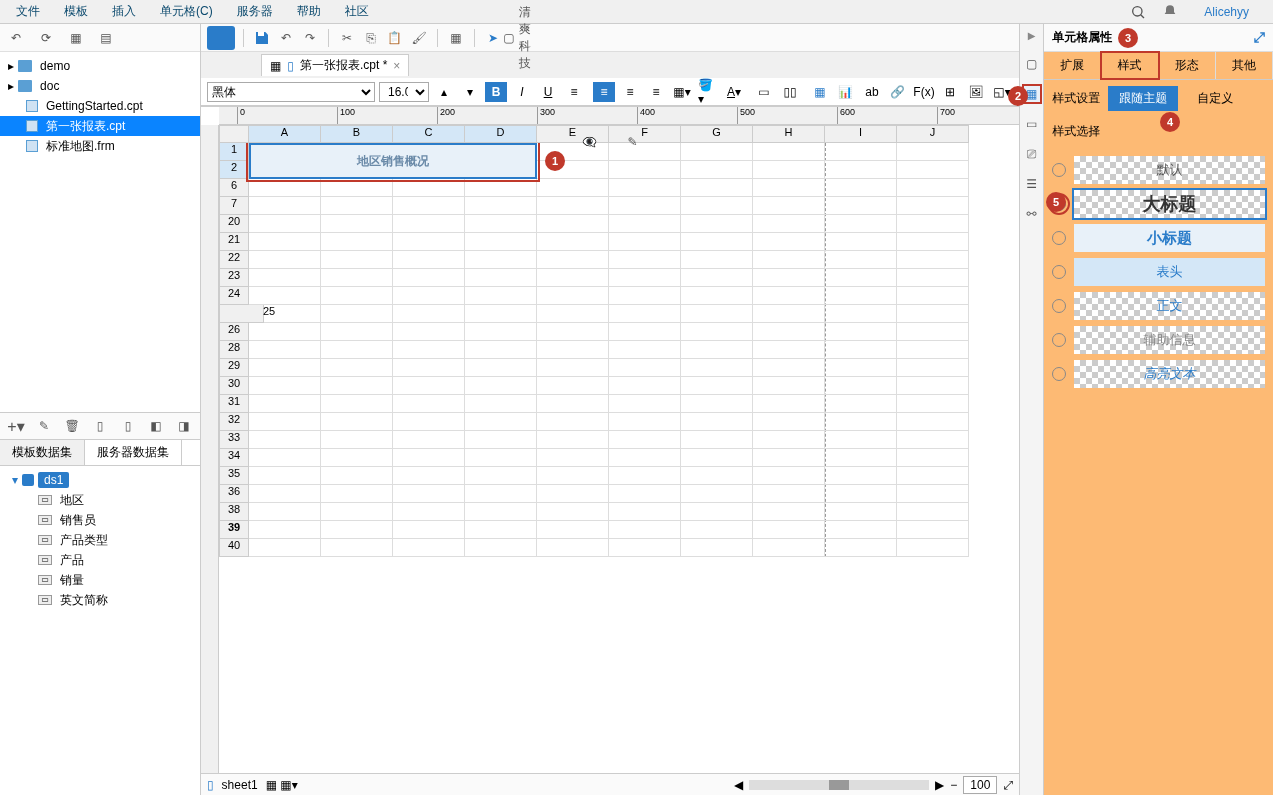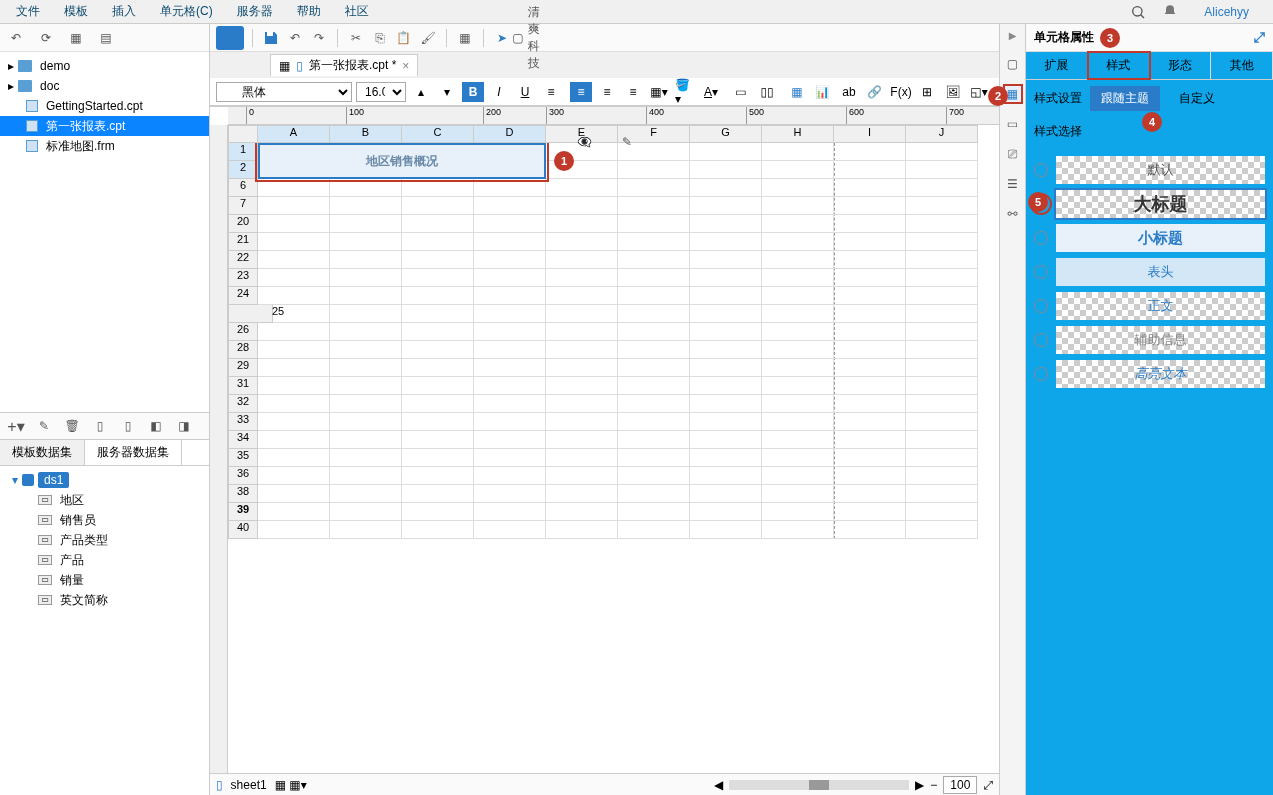--- a/index.html
+++ b/index.html
@@ -31,21 +31,21 @@
 .ds-tree { flex: 1; overflow: auto; padding: 4px; }
 .ds-badge { background: #2a7cc9; color: #fff; padding: 1px 6px; border-radius: 2px; }
 .field-icon { display: inline-block; width: 14px; height: 10px; border: 1px solid #999; background: #eee; margin-right: 4px; font-size: 8px; text-align: center; line-height: 8px; }
 
 .center-area { flex: 1; display: flex; flex-direction: column; background: #fff; position: relative; }
 .top-toolbars { background: #fafafa; border-bottom: 1px solid #ccc; }
 .tab-bar { display: flex; align-items: center; background: #f0f0f0; height: 26px; padding-left: 60px; }
 .tab { display: flex; align-items: center; background: #fff; border: 1px solid #ccc; border-bottom: none; padding: 2px 8px; gap: 6px; }
 .tab-close { color: #888; cursor: pointer; }
 .format-bar { display: flex; align-items: center; height: 28px; padding: 0 6px; gap: 4px; background: #fff; border-bottom: 1px solid #ccc; }
-.font-select { width: 136px; height: 20px; border: 1px solid #aaa; padding: 0 21px; background: #fff; }
+.font-select { width: 168px; height: 20px; border: 1px solid #aaa; padding: 0 0; background: #fff; }
 .size-select { width: 50px; height: 20px; border: 1px solid #aaa; padding: 0 4px; background: #fff; }
 .fmt-btn { width: 22px; height: 20px; display: inline-flex; align-items: center; justify-content: center; border: 1px solid transparent; }
 .fmt-btn.bold-active { background: #2a7cc9; color: #fff; border-color: #2a7cc9; font-weight: bold; }
 .fmt-btn.blue-bg { background: #2a7cc9; }
 
 .sheet-area { flex: 1; position: relative; overflow: hidden; background: #fff; }
 .ruler-h { height: 18px; background: #f0f0f0; border-bottom: 1px solid #ccc; margin-left: 18px; position: relative; }
 .ruler-v { position: absolute; width: 18px; top: 18px; bottom: 0; background: #f0f0f0; border-right: 1px solid #ccc; }
 .ruler-mark { position: absolute; top: 0; height: 100%; border-left: 1px solid #999; font-size: 9px; padding-left: 2px; }
 .grid-container { position: absolute; left: 18px; top: 18px; right: 0; bottom: 0; overflow: auto; }
@@ -60,21 +60,21 @@
 .grid-row { display: flex; height: 18px; padding-left: 30px; position: relative; }
 .cell { border-right: 1px solid #ddd; border-bottom: 1px solid #ddd; }
 .merged-cell { position: absolute; left: 30px; top: 0; background: #e8f1f9; border: 2px solid #2a7cc9; outline: 2px solid #c0392b; outline-offset: 1px; display: flex; align-items: center; justify-content: center; color: #6a8aa8; font-size: 18px; font-weight: bold; z-index: 1; }
 .dashed-col { position: absolute; top: 0; bottom: 0; border-left: 1px dashed #999; z-index: 0; }
 
 .annot { position: absolute; width: 20px; height: 20px; background: #c0392b; color: #fff; border-radius: 50%; display: flex; align-items: center; justify-content: center; font-weight: bold; font-size: 11px; z-index: 10; }
 
 .sheet-tab-bar { height: 22px; border-top: 1px solid #ccc; display: flex; align-items: center; background: #fafafa; padding: 0 6px; gap: 8px; }
 .zoom-bar { margin-left: auto; display: flex; align-items: center; gap: 6px; }
 
-.right-panel { width: 248px; background: #0ea5e9; border-left: 1px solid #ccc; display: flex; flex-direction: column; position: relative; }
+.right-panel { width: 248px; background: #fdba74; border-left: 1px solid #ccc; display: flex; flex-direction: column; position: relative; }
 .rp-title { height: 28px; display: flex; align-items: center; padding: 0 8px; font-weight: bold; background: #fafafa; border-bottom: 1px solid #ddd; }
 .rp-title .expand { margin-left: auto; color: #2a7cc9; font-size: 14px; }
 .rp-tabs { display: flex; border-bottom: 1px solid #ccc; }
 .rp-tab { flex: 1; text-align: center; padding: 5px 0; border-right: 1px solid #ddd; }
 .rp-tab.active { outline: 2px solid #c0392b; outline-offset: -1px; }
 .rp-row { display: flex; align-items: center; padding: 6px 8px; gap: 8px; }
 .rp-btn-blue { background: #2a7cc9; color: #fff; padding: 3px 10px; border: 1px solid #2a7cc9; }
 .rp-btn { padding: 3px 10px; border: 1px solid transparent; }
 .style-list { padding: 4px 8px; }
 .style-item { display: flex; align-items: center; gap: 8px; margin: 6px 0; }
@@ -244,21 +244,21 @@
         <span class="fmt-btn">⊞</span>
         <span class="fmt-btn">🖼</span>
         <span class="fmt-btn">◱▾</span>
       </div>
     </div>
 
     <div class="sheet-area">
       <div class="ruler-h" id="ruler-h">
           <span class="ruler-mark" style="left: 18px;">0</span>
           <span class="ruler-mark" style="left: 118px;">100</span>
-          <span class="ruler-mark" style="left: 218px; margin-left: 37px;">200</span>
+          <span class="ruler-mark" style="left: 218px;">200</span>
           <span class="ruler-mark" style="left: 318px;">300</span>
           <span class="ruler-mark" style="left: 418px;">400</span>
           <span class="ruler-mark" style="left: 518px;">500</span>
           <span class="ruler-mark" style="left: 618px;">600</span>
           <span class="ruler-mark" style="left: 718px;">700</span>
         </div>
       <div class="ruler-v"></div>
       <div class="overlay-center">
         <span>👁‍🗨</span>
         <span>✎</span>
@@ -446,20 +446,33 @@
               <div class="cell" style="width: 72px; height: 18px;"></div>
               <div class="cell" style="width: 72px; height: 18px;"></div>
               <div class="cell" style="width: 72px; height: 18px;"></div>
               <div class="cell" style="width: 72px; height: 18px;"></div>
               <div class="cell" style="width: 72px; height: 18px;"></div>
               <div class="cell" style="width: 72px; height: 18px;"></div>
               <div class="cell" style="width: 72px; height: 18px;"></div>
               <div class="cell" style="width: 72px; height: 18px;"></div>
             </div>
             <div class="grid-row">
+              <div class="row-h" style="height: 18px;">30</div>
+              <div class="cell" style="width: 72px; height: 18px;"></div>
+              <div class="cell" style="width: 72px; height: 18px;"></div>
+              <div class="cell" style="width: 72px; height: 18px;"></div>
+              <div class="cell" style="width: 72px; height: 18px;"></div>
+              <div class="cell" style="width: 72px; height: 18px;"></div>
+              <div class="cell" style="width: 72px; height: 18px;"></div>
+              <div class="cell" style="width: 72px; height: 18px;"></div>
+              <div class="cell" style="width: 72px; height: 18px;"></div>
+              <div class="cell" style="width: 72px; height: 18px;"></div>
+              <div class="cell" style="width: 72px; height: 18px;"></div>
+            </div>
+            <div class="grid-row">
               <div class="row-h" style="height: 18px;">31</div>
               <div class="cell" style="width: 72px; height: 18px;"></div>
               <div class="cell" style="width: 72px; height: 18px;"></div>
               <div class="cell" style="width: 72px; height: 18px;"></div>
               <div class="cell" style="width: 72px; height: 18px;"></div>
               <div class="cell" style="width: 72px; height: 18px;"></div>
               <div class="cell" style="width: 72px; height: 18px;"></div>
               <div class="cell" style="width: 72px; height: 18px;"></div>
               <div class="cell" style="width: 72px; height: 18px;"></div>
               <div class="cell" style="width: 72px; height: 18px;"></div>

